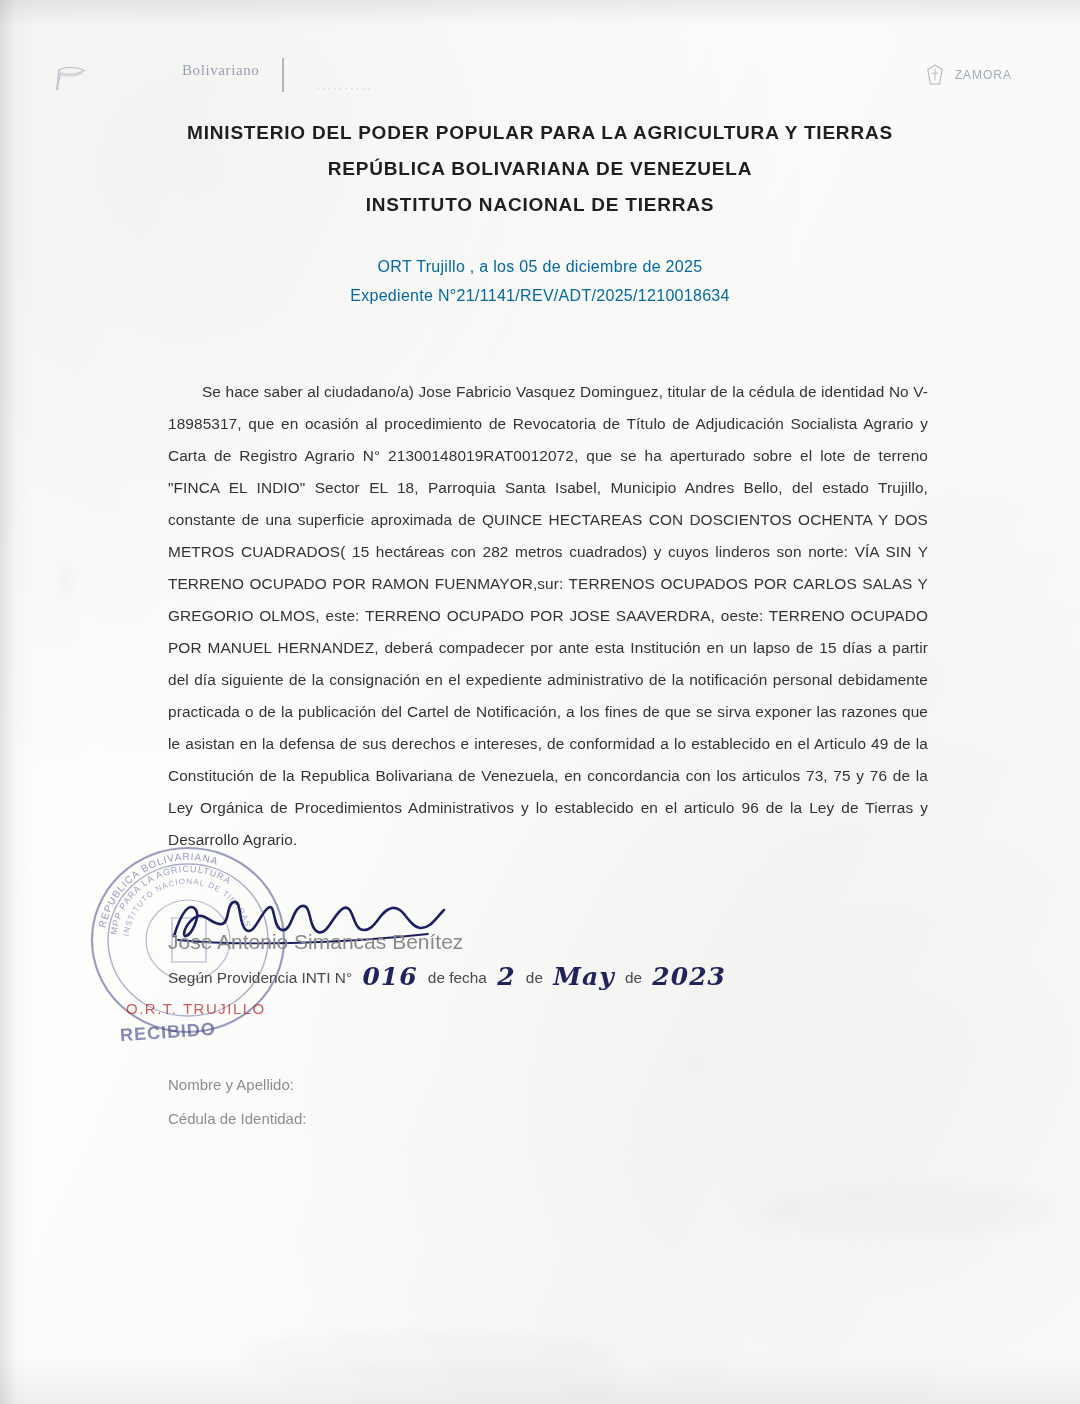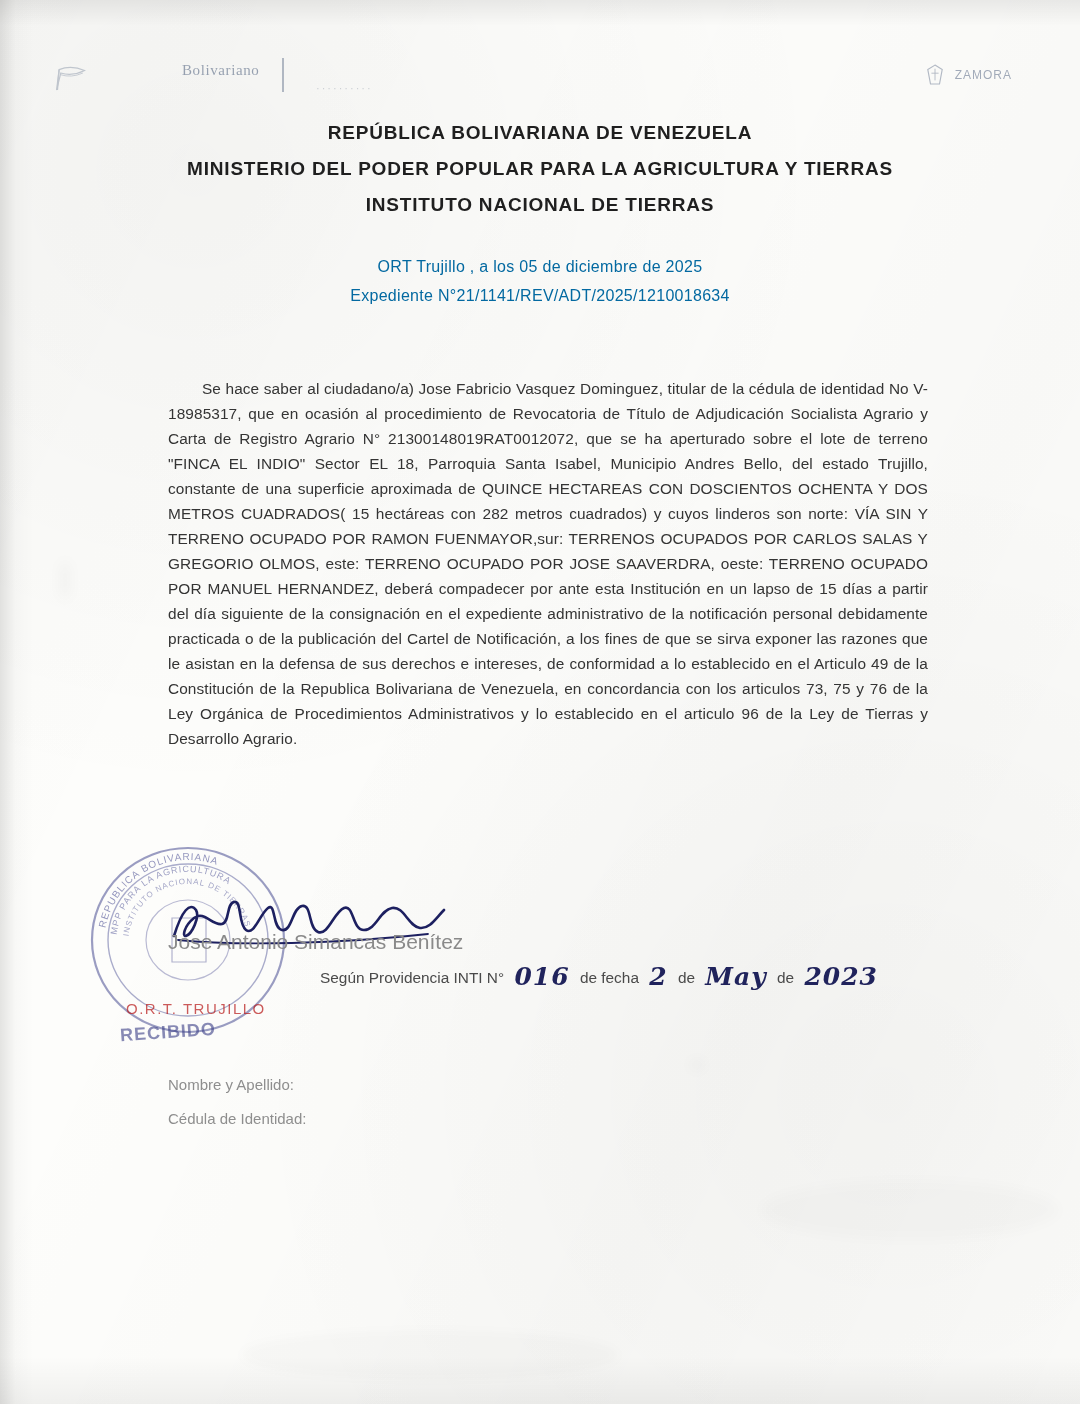--- a/index.html
+++ b/index.html
@@ -147,21 +147,21 @@
     letter-spacing: 0.3px;
   }
 
   
   .body-text {
     position: absolute;
     top: 376px;
     left: 168px;
     width: 760px;
     font-size: 15.4px;
-    line-height: 25px;
+    line-height: 32px;
     text-align: justify;
     color: #343434;
     letter-spacing: 0.1px;
   }
   .body-text .indent { display: inline-block; width: 34px; }
 
   
   .sig-block {
     position: absolute;
     top: 930px;
@@ -171,26 +171,25 @@
   .sig-name {
     position: absolute;
     top: 0;
     left: 0;
     font-size: 21px;
     color: #8a8a8a;
   }
   .prov-line {
     position: absolute;
     top: 32px;
-    left: 16px;
+    left: 0;
     width: 700px;
     font-size: 15.4px;
     color: #4a4a4a;
     white-space: nowrap;
-    text-align: right;
   }
   .hand {
     font-family: "DejaVu Serif", serif;
     font-style: italic;
     font-weight: bold;
     font-size: 25px;
     color: #20235c;
     letter-spacing: 1px;
     vertical-align: -2px;
     padding: 0 6px;
@@ -278,22 +277,22 @@
     <div class="lh-rule"></div>
     <div class="lh-sub">··········</div>
     <svg class="lh-right-mark" viewBox="0 0 20 24">
       <path d="M10 1 L18 6 L15 22 L5 22 L2 6 Z" fill="none" stroke="#5a6a86" stroke-width="1.3"></path>
       <path d="M10 5 L10 18 M6 10 L14 10" stroke="#5a6a86" stroke-width="1"></path>
     </svg>
     <div class="lh-right">ZAMORA</div>
   </div>
 
   <div class="headings">
+    <div class="h-line l2">MINISTERIO DEL PODER POPULAR PARA LA AGRICULTURA Y TIERRAS</div>
     <div class="h-line l1">REPÚBLICA BOLIVARIANA DE VENEZUELA</div>
-    <div class="h-line l2">MINISTERIO DEL PODER POPULAR PARA LA AGRICULTURA Y TIERRAS</div>
     <div class="h-line l3">INSTITUTO NACIONAL DE TIERRAS</div>
   </div>
 
   <div class="subheads">
     <div class="s-line">ORT Trujillo , a los 05 de diciembre de 2025</div>
     <div class="s-line">Expediente N°21/1141/REV/ADT/2025/1210018634</div>
   </div>
 
   <div class="body-text">
     <span class="indent"></span><span>Se hace saber al ciudadano/a)  Jose Fabricio Vasquez Dominguez, titular de la cédula de identidad No V- 18985317, que en ocasión al procedimiento de Revocatoria de Título de Adjudicación Socialista Agrario y Carta de Registro Agrario N° 21300148019RAT0012072, que se ha aperturado sobre el lote de terreno "FINCA EL INDIO" Sector EL 18, Parroquia Santa Isabel, Municipio Andres Bello, del estado Trujillo, constante de una superficie aproximada de QUINCE HECTAREAS CON DOSCIENTOS OCHENTA Y DOS METROS CUADRADOS( 15 hectáreas con 282 metros cuadrados) y cuyos linderos son norte: VÍA SIN Y TERRENO OCUPADO POR RAMON FUENMAYOR,sur: TERRENOS OCUPADOS POR CARLOS SALAS Y GREGORIO OLMOS, este: TERRENO OCUPADO POR JOSE SAAVERDRA, oeste: TERRENO OCUPADO POR MANUEL HERNANDEZ, deberá compadecer por ante esta Institución en un lapso de 15 días a partir del día siguiente de la consignación en el expediente administrativo de la notificación personal debidamente practicada o de la publicación del Cartel de Notificación, a los fines de que se sirva exponer las razones que le asistan en la defensa de sus derechos e intereses, de conformidad a lo establecido en el Articulo 49 de la Constitución de la Republica Bolivariana de Venezuela, en concordancia con los articulos 73, 75 y 76 de la Ley Orgánica de Procedimientos Administrativos y lo establecido en el articulo 96 de la Ley de Tierras y Desarrollo Agrario.</span>

